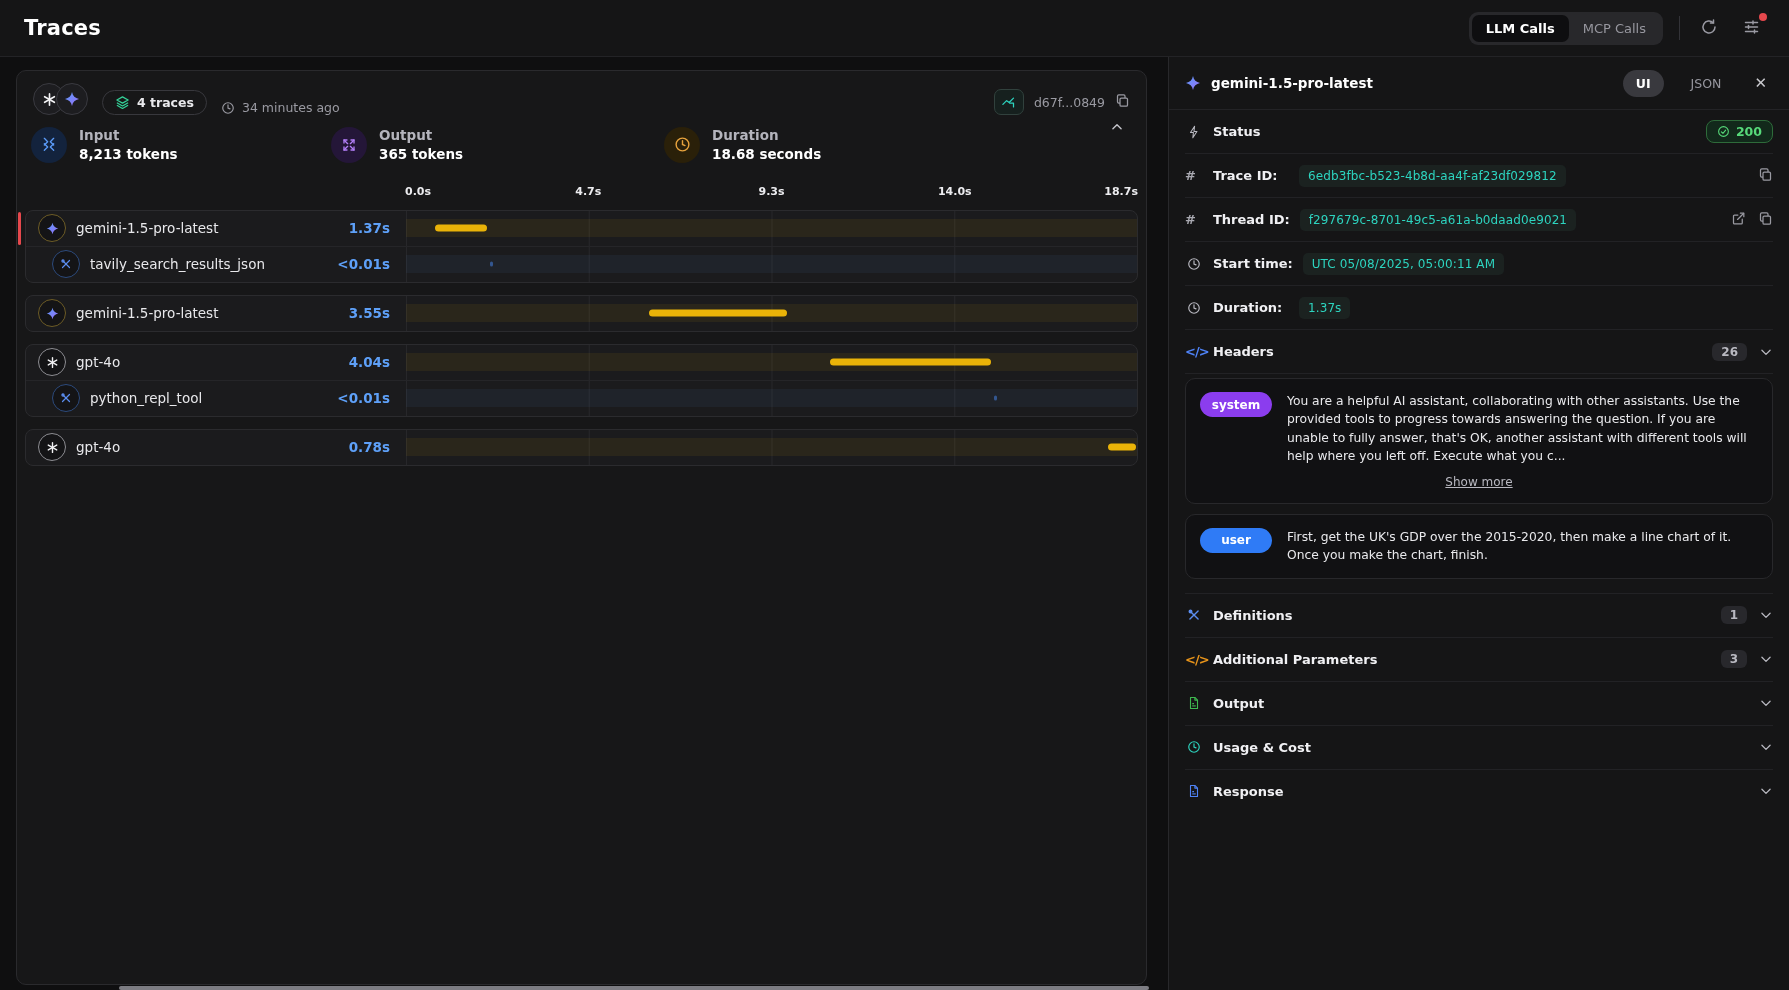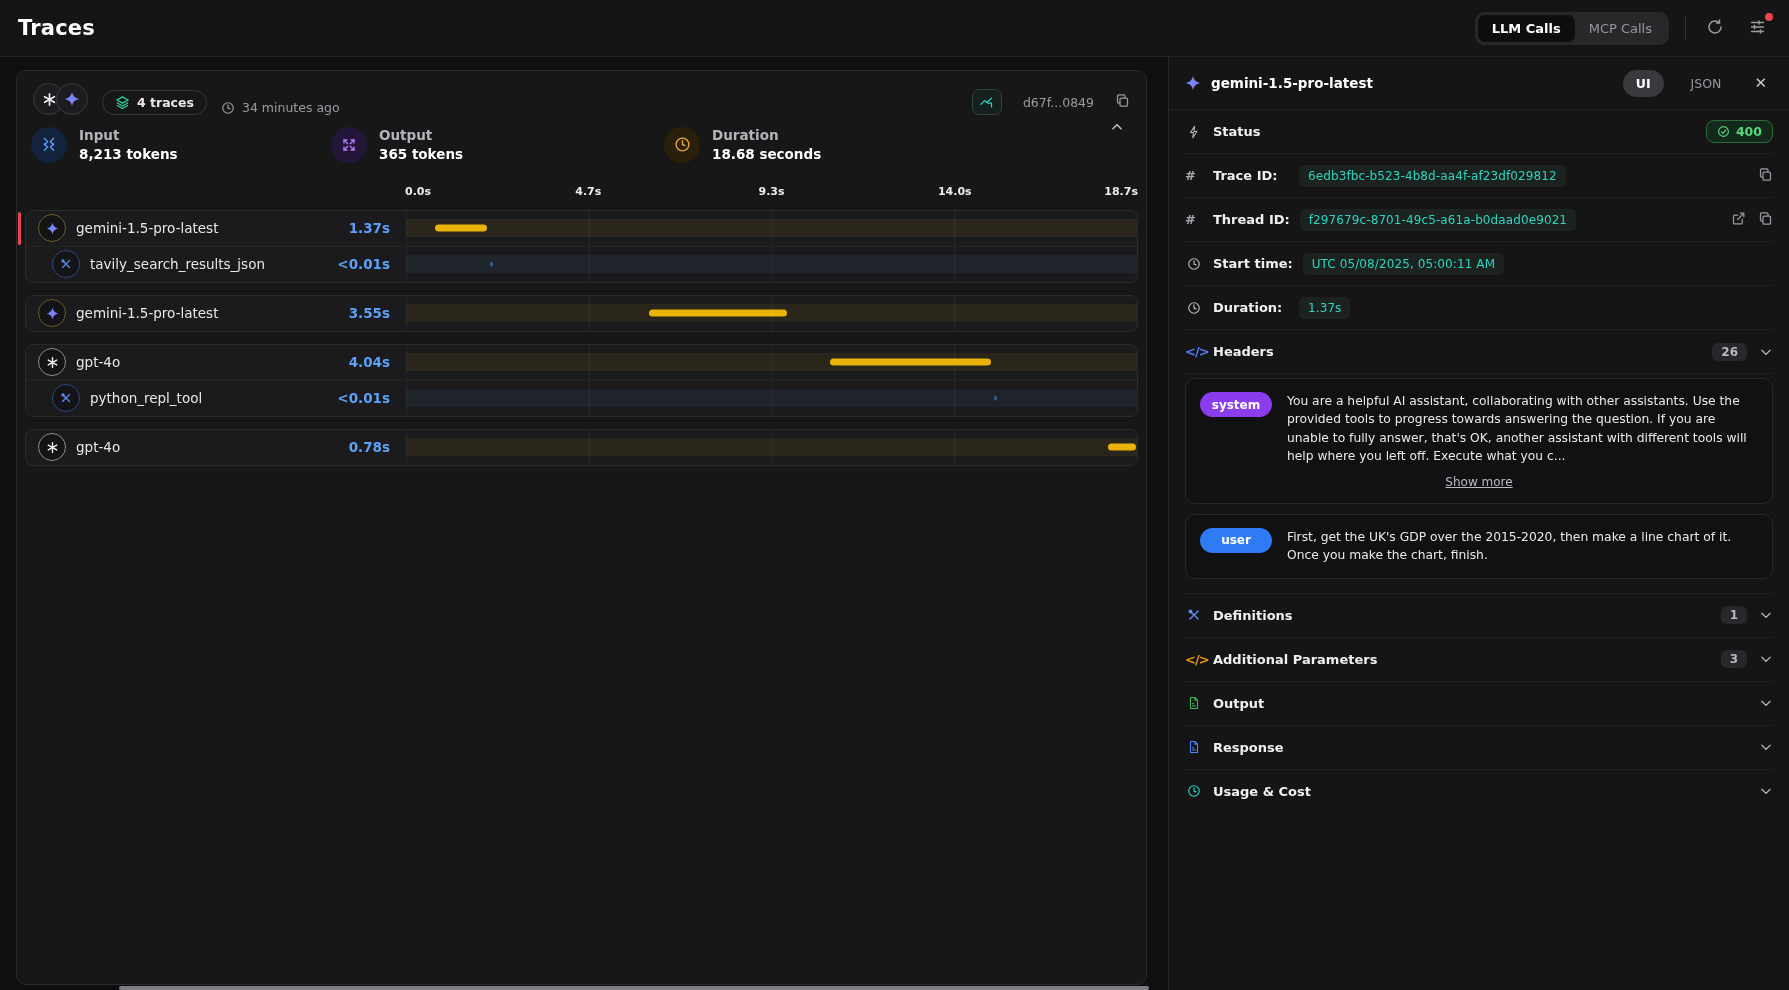--- a/index.html
+++ b/index.html
@@ -4,42 +4,42 @@
 <style>
   html,body{margin:0;padding:0;background:#0f0f10;}
   body{width:1789px;height:990px;position:relative;overflow:hidden;
        font-family:"DejaVu Sans","Liberation Sans",sans-serif;color:#e7e7ea;
        -webkit-font-smoothing:antialiased;}
   .ic{display:inline-flex;align-items:center;justify-content:center;flex:none;}
   svg{display:block;}
 
   
   .topbar{position:absolute;left:0;top:0;right:0;height:57px;background:#151516;
-          border-bottom:1px solid #232326;display:flex;align-items:center;padding:0 18px;box-sizing:border-box;}
+          border-bottom:1px solid #232326;display:flex;align-items:center;padding:0 24px;box-sizing:border-box;}
   .page-title{font-size:21px;font-weight:700;color:#fff;letter-spacing:.2px;}
   .topbar-right{margin-left:auto;display:flex;align-items:center;gap:16px;}
   .seg{display:flex;background:#28282b;border-radius:9px;padding:3px;}
   .seg button{border:0;cursor:pointer;font:inherit;font-size:13px;padding:6px 14px;border-radius:7px;background:transparent;color:#97979f;}
   .seg button.active{background:#0e0e10;color:#fff;font-weight:700;}
   .vdiv{width:1px;height:24px;background:#333338;}
   .iconbtn{position:relative;background:none;border:0;cursor:pointer;color:#9a9aa3;padding:4px;}
   .notif-dot{position:absolute;top:-1px;right:-2px;width:8px;height:8px;border-radius:50%;background:#e5484d;}
 
   
   .traces-card{position:absolute;left:16px;top:70px;width:1131px;bottom:5px;background:#171718;
                border:1px solid #2a2a2d;border-radius:10px;box-sizing:border-box;padding:12px 8px 8px 8px;}
   .summary-top{display:flex;align-items:flex-end;height:32px;padding:0 8px;}
   .avatars{display:flex;}
   .avatar{width:30px;height:30px;border-radius:50%;background:#1d1d20;border:1px solid #3a3a40;
           display:flex;align-items:center;justify-content:center;}
   .avatar+.avatar{margin-left:-9px;}
   .badge-traces{display:flex;align-items:center;gap:7px;margin-left:14px;border:1px solid #38383d;
                 border-radius:999px;padding:4px 12px;font-size:12.5px;font-weight:600;color:#e9e9ec;}
   .time-ago{display:flex;align-items:center;gap:7px;margin-left:14px;color:#9a9aa2;font-size:12.5px;}
-  .summary-top-right{margin-left:auto;display:flex;align-items:center;gap:21px;}
+  .summary-top-right{margin-left:auto;display:flex;align-items:center;gap:10px;}
   .trend-btn{width:30px;height:26px;border:1px solid #31413d;border-radius:7px;background:#16201e;
              display:flex;align-items:center;justify-content:center;cursor:pointer;}
   .trace-id-short{color:#9a9aa2;font-size:12.5px;}
 
   .stats-row{display:grid;grid-template-columns:300px 333px 333px 1fr;padding:10px 6px 0 6px;position:relative;}
   .stat{display:flex;align-items:center;gap:12px;}
   .stat-icon{width:36px;height:36px;border-radius:50%;display:flex;align-items:center;justify-content:center;}
   .stat-icon.cost{background:#0e2522;}
   .stat-icon.input{background:#13233d;}
   .stat-icon.output{background:#241638;}
@@ -418,21 +418,21 @@
     </span>
     <span class="dlabel">Status</span>
     <div class="drow-right">
       <span class="status-badge">
         <span class="ic">
           <svg width="13" height="13" viewBox="0 0 24 24" fill="none" stroke="#57d97a" stroke-width="2" stroke-linecap="round" stroke-linejoin="round">
             <circle cx="12" cy="12" r="9"></circle>
               <polyline points="8 12.5 11 15.5 16 9.5"></polyline>
           </svg>
         </span>
-        <span>400</span>
+        <span>200</span>
       </span>
     </div>
   </div>
 
   <div class="drow">
     <span class="lab-ic">#</span>
     <span class="dlabel w">Trace ID:</span>
     <span class="chip">6edb3fbc-b523-4b8d-aa4f-af23df029812</span>
     <div class="drow-right">
       <button class="iconbtn" style="padding:0;">
@@ -569,46 +569,46 @@
       <span class="ic chev">
         <svg width="14" height="14" viewBox="0 0 24 24" fill="none" stroke="currentColor" stroke-width="2.2" stroke-linecap="round" stroke-linejoin="round">
           <polyline points="5 9 12 16 19 9"></polyline>
         </svg>
       </span>
     </div>
   </div>
 
   <div class="drow">
     <span class="ic lab-ic">
+      <svg width="14" height="14" viewBox="0 0 24 24" fill="none" stroke="#2dd4bf" stroke-width="2" stroke-linecap="round">
+        <circle cx="12" cy="12" r="9"></circle>
+          <polyline points="12 6.5 12 12 15.5 13.5"></polyline>
+      </svg>
+    </span>
+    <span class="sec-label">Usage &amp; Cost</span>
+    <div class="drow-right">
+      <span class="ic chev">
+        <svg width="14" height="14" viewBox="0 0 24 24" fill="none" stroke="currentColor" stroke-width="2.2" stroke-linecap="round" stroke-linejoin="round">
+          <polyline points="5 9 12 16 19 9"></polyline>
+        </svg>
+      </span>
+    </div>
+  </div>
+
+  <div class="drow">
+    <span class="ic lab-ic">
       <svg width="14" height="14" viewBox="0 0 24 24" fill="none" stroke="#4f83f7" stroke-width="1.9" stroke-linejoin="round">
         <path d="M6 2.5 h7.5 L18 7 v14.5 H6 z"></path>
           <path d="M13.5 2.5 V7 H18"></path>
           <line x1="9" y1="13" x2="12" y2="13"></line>
           <line x1="9" y1="17" x2="15" y2="17"></line>
       </svg>
     </span>
     <span class="sec-label">Response</span>
     <div class="drow-right">
       <span class="ic chev">
         <svg width="14" height="14" viewBox="0 0 24 24" fill="none" stroke="currentColor" stroke-width="2.2" stroke-linecap="round" stroke-linejoin="round">
           <polyline points="5 9 12 16 19 9"></polyline>
         </svg>
       </span>
     </div>
   </div>
-
-  <div class="drow">
-    <span class="ic lab-ic">
-      <svg width="14" height="14" viewBox="0 0 24 24" fill="none" stroke="#2dd4bf" stroke-width="2" stroke-linecap="round">
-        <circle cx="12" cy="12" r="9"></circle>
-          <polyline points="12 6.5 12 12 15.5 13.5"></polyline>
-      </svg>
-    </span>
-    <span class="sec-label">Usage &amp; Cost</span>
-    <div class="drow-right">
-      <span class="ic chev">
-        <svg width="14" height="14" viewBox="0 0 24 24" fill="none" stroke="currentColor" stroke-width="2.2" stroke-linecap="round" stroke-linejoin="round">
-          <polyline points="5 9 12 16 19 9"></polyline>
-        </svg>
-      </span>
-    </div>
-  </div>
 </div>
 
 </body></html>

